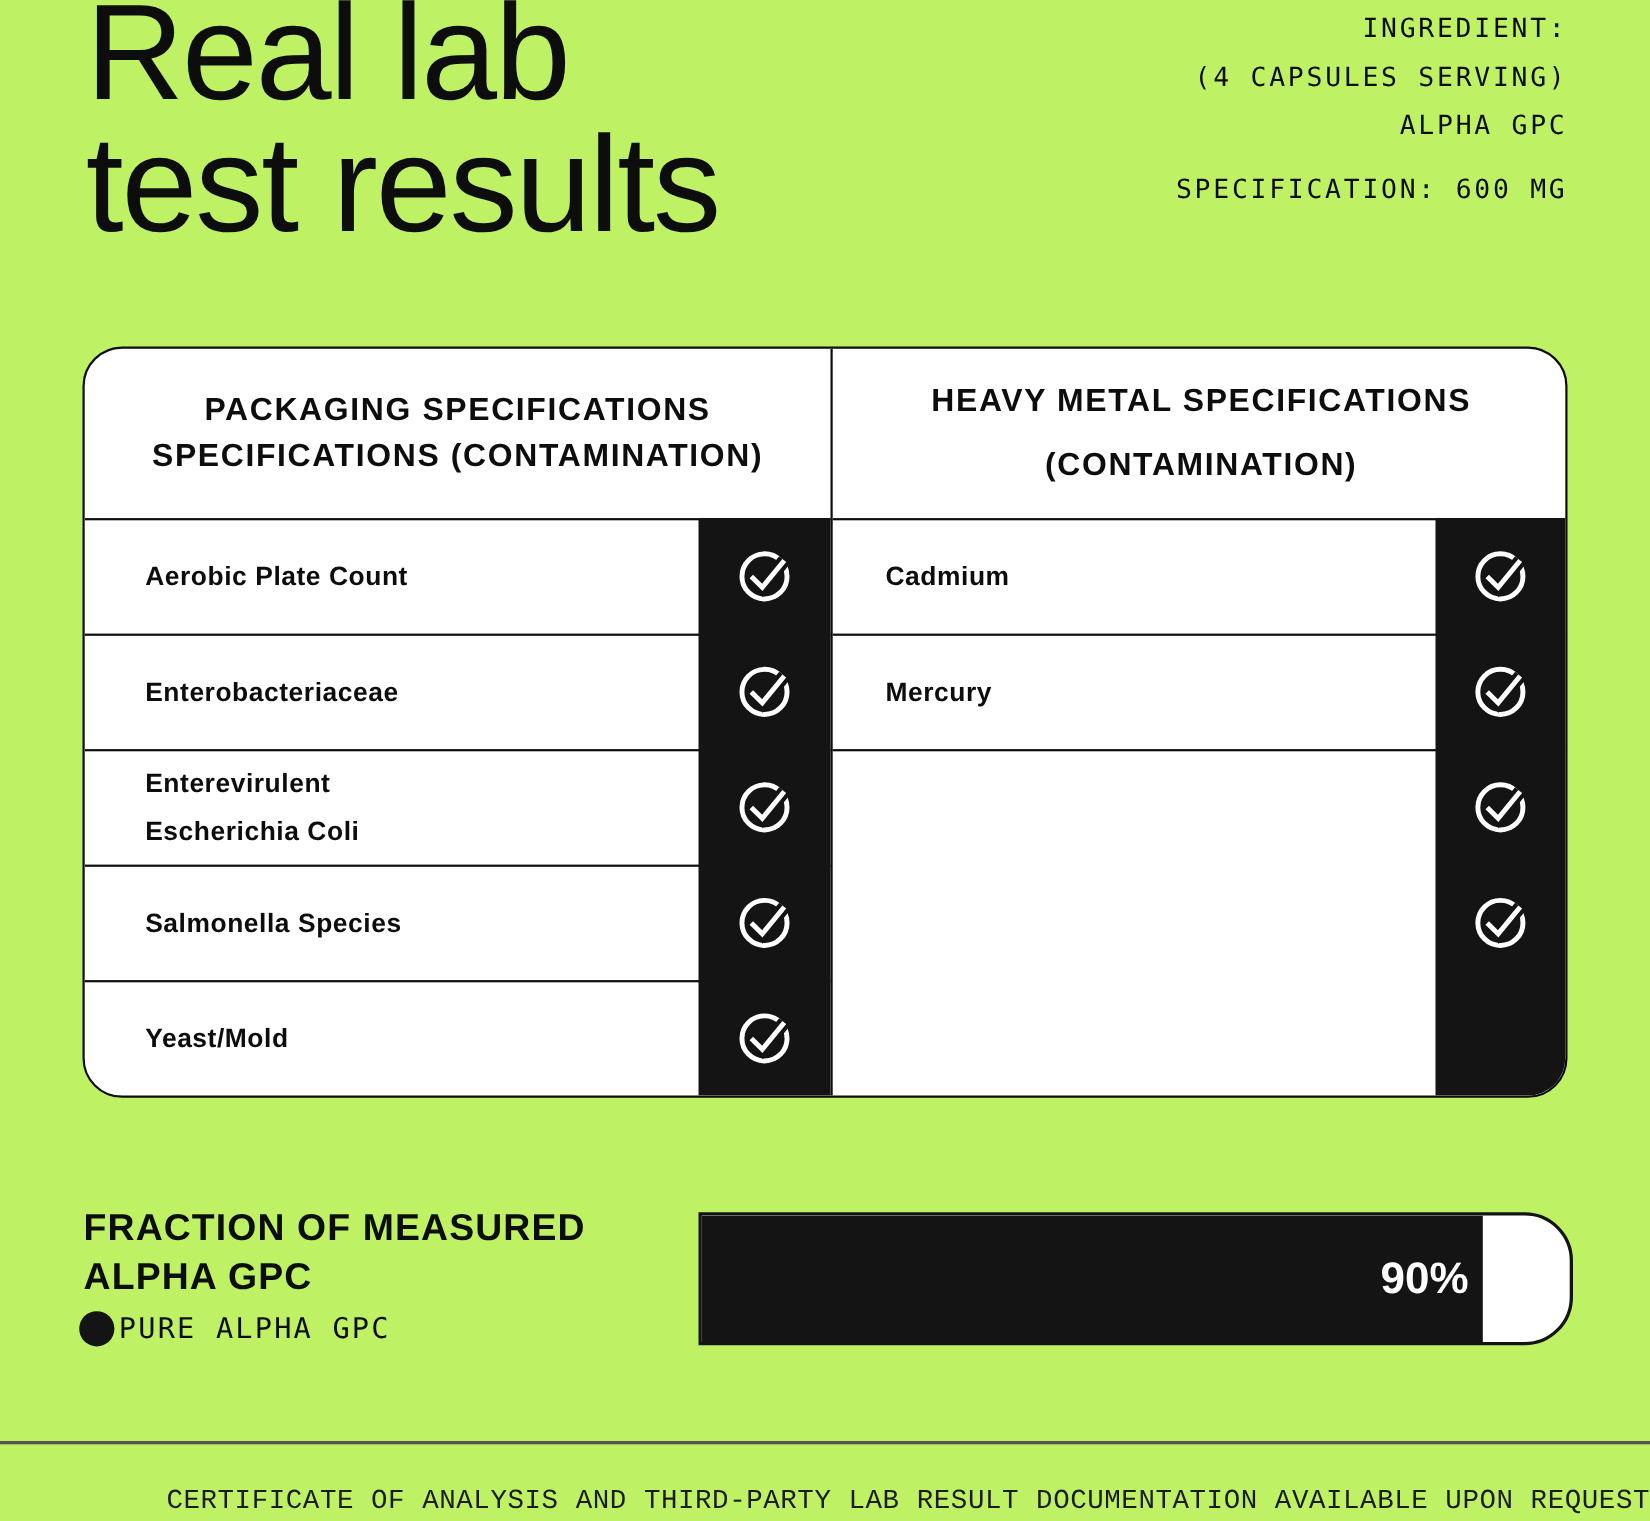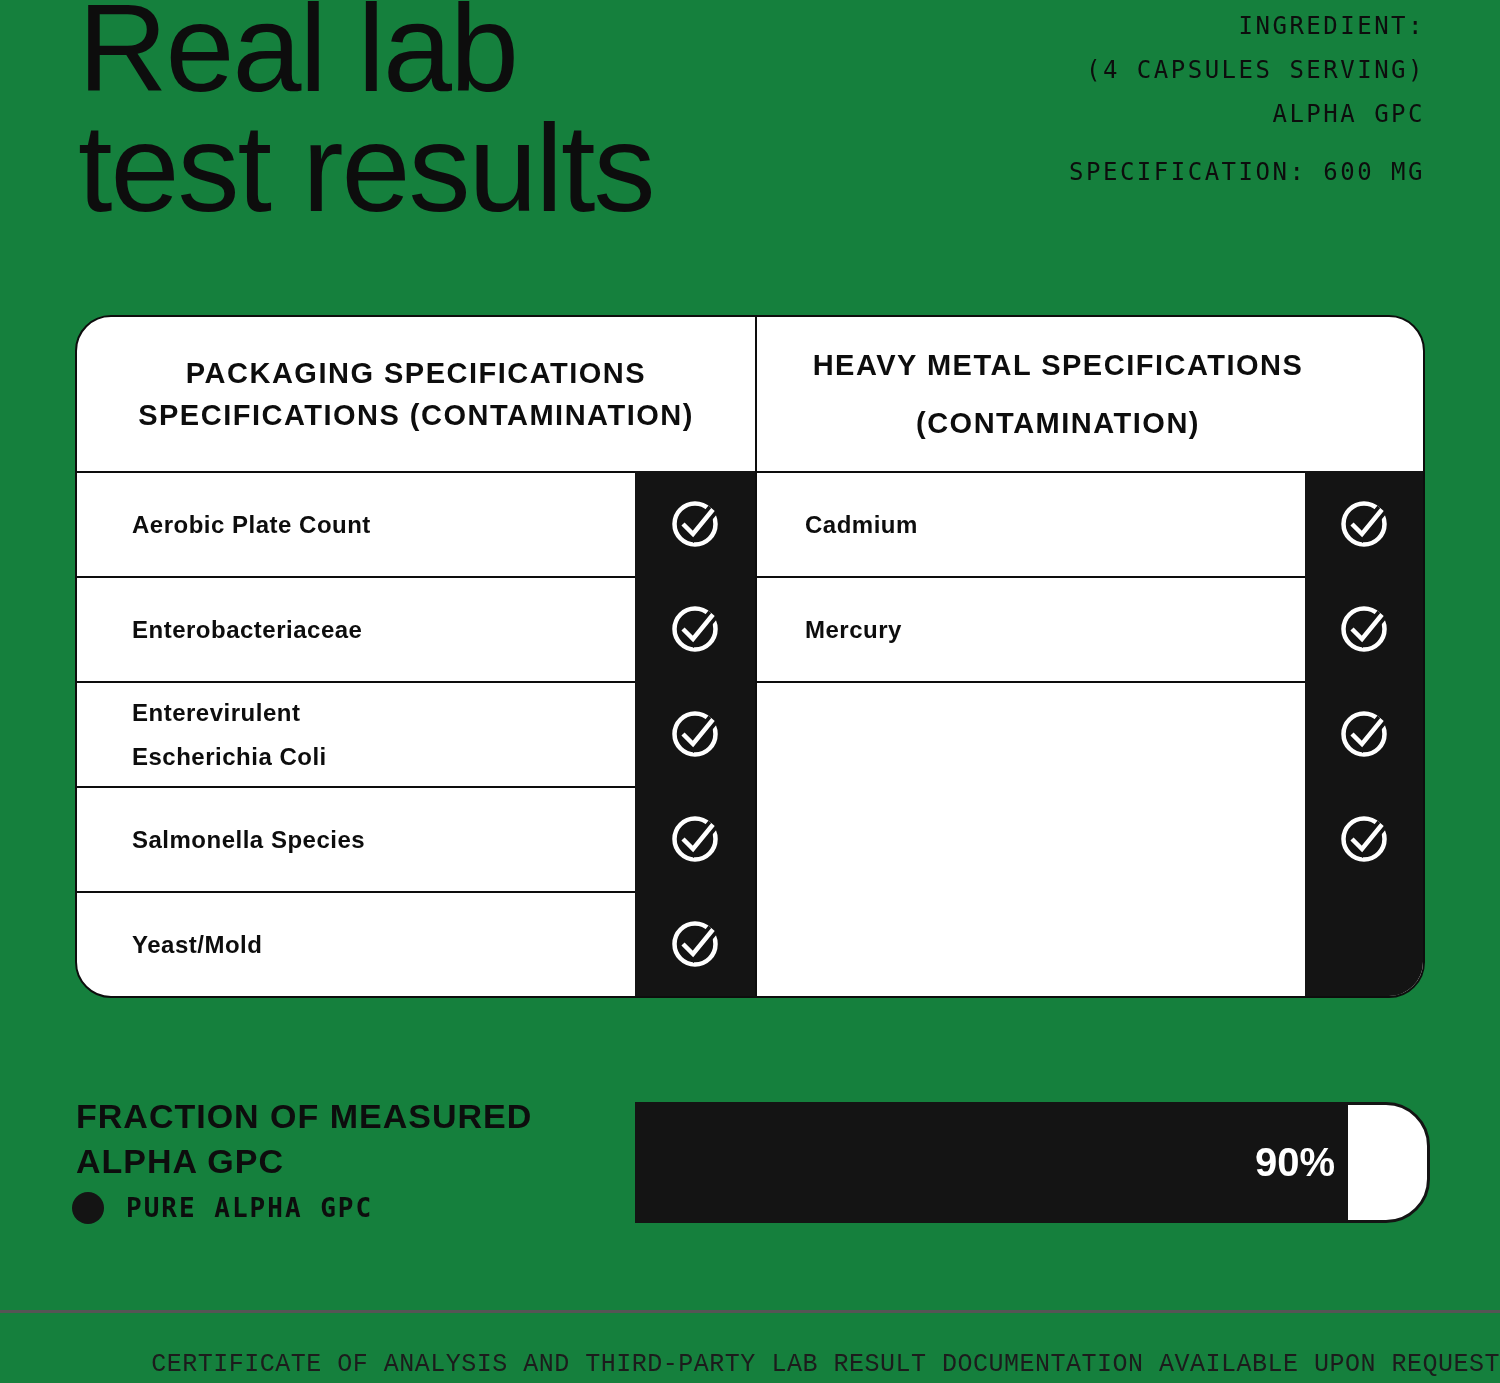--- a/index.html
+++ b/index.html
@@ -1,17 +1,17 @@
 <!DOCTYPE html>
 <html><head>
 <meta charset="utf-8">
 <style>
   html,body{margin:0;padding:0;background:#ffffff;}
   .page{
-    position:relative;width:1500px;height:1383px;background:#15803d;overflow:hidden;
+    position:relative;width:1500px;height:1383px;background:#bef264;overflow:hidden;
     font-family:"Liberation Sans",sans-serif;color:#0d0d0d;
   }
   
   .main-title{
     position:absolute;left:78px;top:-12px;
     font-size:124px;line-height:120px;font-weight:500;letter-spacing:-2px;color:#0d0d0d;
   }
   .main-title span{display:block;}
   
   .product-info{
@@ -25,21 +25,21 @@
     position:absolute;left:75px;top:315px;width:1350px;height:683px;
     border:2px solid #0d0d0d;border-radius:36px;overflow:hidden;box-sizing:border-box;
     background:#fff;
   }
   .tbl-header{
     position:absolute;top:0;height:154px;display:flex;flex-direction:column;
     justify-content:center;align-items:center;text-align:center;
     font-size:29px;font-weight:bold;letter-spacing:1.5px;line-height:42px;
   }
   .tbl-header.left{left:0;width:678px;}
-  .tbl-header.right{left:648px;width:666px;gap:16px;}
+  .tbl-header.right{left:682px;width:666px;gap:16px;}
   .tbl-divider{position:absolute;left:678px;top:0;width:2px;height:679px;background:#0d0d0d;}
   .rows{position:absolute;top:154px;height:525px;}
   .rows.left{left:0;width:678px;}
   .rows.right{left:680px;width:666px;}
   .spec-row{
     height:105px;box-sizing:border-box;border-top:2px solid #0d0d0d;
     display:flex;flex-direction:column;justify-content:center;
     font-size:24px;font-weight:bold;letter-spacing:0.5px;line-height:44px;color:#0d0d0d;
   }
   .rows.left .spec-row{padding-left:55px;}
@@ -50,21 +50,21 @@
   }
   .check-col.left{left:558px;width:120px;}
   .check-col.right{left:1228px;width:118px;}
   .check-cell{height:105px;display:flex;align-items:center;justify-content:center;}
   
   .fraction-heading{
     position:absolute;left:76px;top:1094px;
     font-size:34px;font-weight:bold;letter-spacing:1px;line-height:45px;color:#0d0d0d;
   }
   .fraction-heading span{display:block;}
-  .fraction-legend{position:absolute;left:72px;top:1192px;display:flex;align-items:center;gap:22px;font-weight:bold;}
+  .fraction-legend{position:absolute;left:72px;top:1192px;display:flex;align-items:center;gap:4px;}
   .legend-dot{width:32px;height:32px;border-radius:50%;background:#141414;}
   .legend-label{
     font-family:"DejaVu Sans Mono",monospace;font-size:26px;letter-spacing:2px;color:#0d0d0d;
     white-space:nowrap;
   }
   .fraction-bar{
     position:absolute;left:635px;top:1102px;width:795px;height:121px;
     border:3px solid #141414;border-radius:0 44px 44px 0;box-sizing:border-box;
     overflow:hidden;background:#fff;
   }

